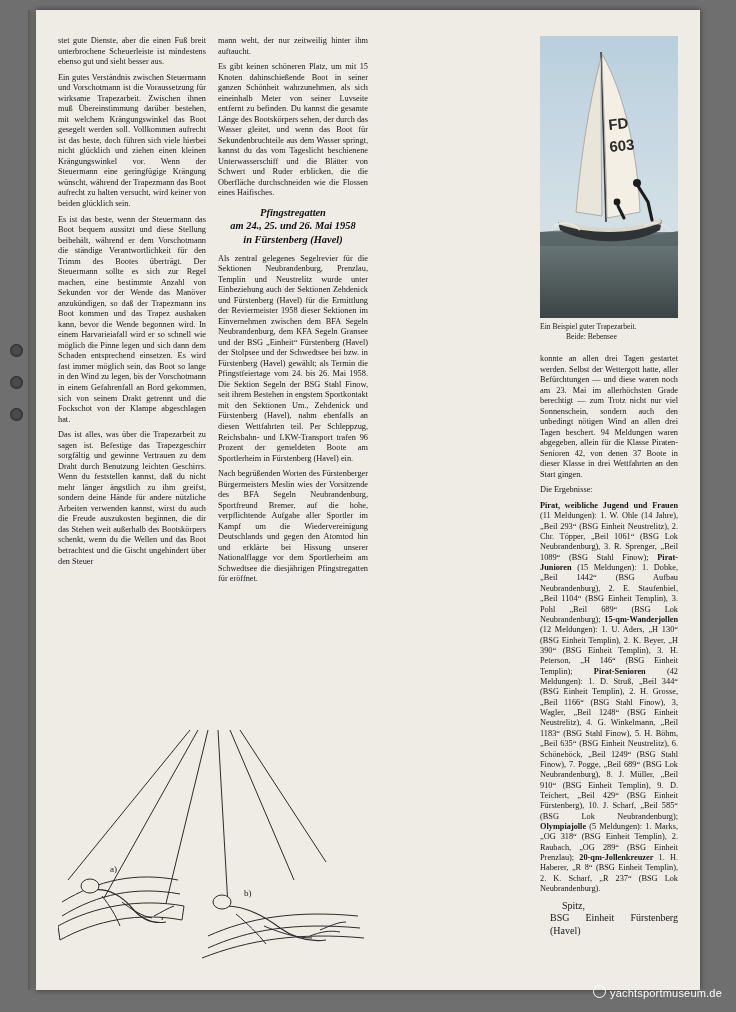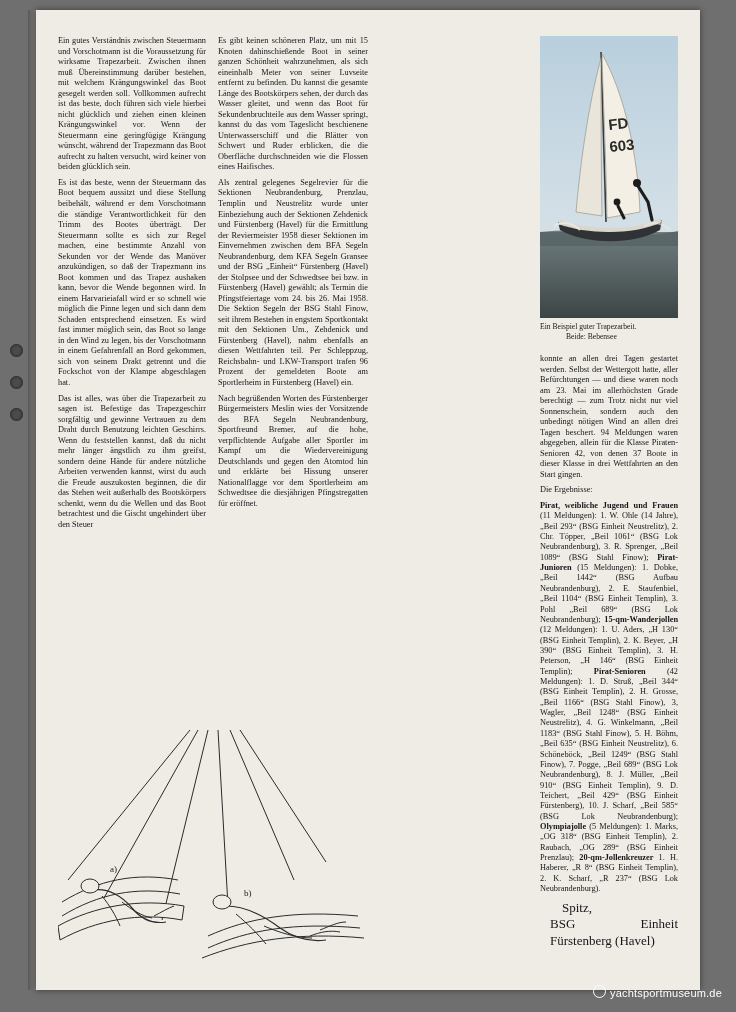--- a/index.html
+++ b/index.html
@@ -30,21 +30,21 @@
 
   .headline{text-align:center;font-style:italic;font-weight:bold;font-size:10.4px;line-height:1.3;
             margin:7px 0 7px 0;color:#101014;}
 
   .figcap{position:absolute;left:0;top:652px;width:310px;font-size:7.9px;line-height:1.26;
           text-align:justify;color:#16161a;}
   .figure{position:absolute;left:0;top:694px;width:310px;height:240px;}
 
   .resultshead{font-weight:bold;font-family:Liberation Serif, serif;}
   .results{font-size:8.3px;line-height:1.25;text-align:justify;}
-  .sig{margin-top:5px;font-size:13px;}
+  .sig{margin-top:5px;font-size:10px;}
   .sig .s1{display:block;margin-left:22px;font-style:normal;}
   .sig .s2{display:block;margin-left:10px;}
 
   .pageno{position:absolute;right:0;top:938px;font-size:9.4px;color:#16161a;margin-top:42px;}
 
   .wm{position:absolute;right:14px;bottom:13px;color:#ffffff;font-family:"Liberation Sans",sans-serif;
       font-size:11px;letter-spacing:.2px;}
   .wm .globe{display:inline-block;width:11px;height:11px;border-radius:50%;
       border:1.4px solid #fff;margin-right:4px;position:relative;top:1px;}
 </style>
@@ -54,27 +54,34 @@
 <div class="page">
   <div class="spine"></div>
   <div class="punch p1"></div>
   <div class="punch p2"></div>
   <div class="punch p3"></div>
 
   <div class="sheet">
     <div class="content">
 
       <div class="col c1">
+        <p>stet gute Dienste, aber die einen Fuß breit unterbrochene Scheuerleiste ist mindestens ebenso gut und sieht besser aus.</p>
         <p>Ein gutes Verständnis zwischen Steuermann und Vorschotmann ist die Voraussetzung für wirksame Trapezarbeit. Zwischen ihnen muß Übereinstimmung darüber bestehen, mit welchem Krängungswinkel das Boot gesegelt werden soll. Vollkommen aufrecht ist das beste, doch führen sich viele hierbei nicht glücklich und ziehen einen kleinen Krängungswinkel vor. Wenn der Steuermann eine geringfügige Krängung wünscht, während der Trapezmann das Boot aufrecht zu halten versucht, wird keiner von beiden glücklich sein.</p>
         <p>Es ist das beste, wenn der Steuermann das Boot bequem aussitzt und diese Stellung beibehält, während er dem Vorschotmann die ständige Verantwortlichkeit für den Trimm des Bootes überträgt. Der Steuermann sollte es sich zur Regel machen, eine bestimmte Anzahl von Sekunden vor der Wende das Manöver anzukündigen, so daß der Trapezmann ins Boot kommen und das Trapez aushaken kann, bevor die Wende begonnen wird. In einem Harvarieiafall wird er so schnell wie möglich die Pinne legen und sich dann dem Schaden entsprechend einsetzen. Es wird fast immer möglich sein, das Boot so lange in den Wind zu legen, bis der Vorschotmann in einem Gefahrenfall an Bord gekommen, sich von seinem Drakt getrennt und die Fockschot von der Klampe abgeschlagen hat.</p>
         <p>Das ist alles, was über die Trapezarbeit zu sagen ist. Befestige das Trapezgeschirr sorgfältig und gewinne Vertrauen zu dem Draht durch Benutzung leichten Geschirrs. Wenn du feststellen kannst, daß du nicht mehr länger ängstlich zu ihm greifst, sondern deine Hände für andere nützliche Arbeiten verwenden kannst, wirst du auch die Freude auszukosten beginnen, die dir das Stehen weit außerhalb des Bootskörpers schenkt, wenn du die Wellen und das Boot betrachtest und die Gischt ungehindert über den Steuer</p>
       </div>
 
       <div class="col c2">
+        <p>mann weht, der nur zeitweilig hinter ihm auftaucht.</p>
         <p>Es gibt keinen schöneren Platz, um mit 15 Knoten dahinschießende Boot in seiner ganzen Schönheit wahrzunehmen, als sich eineinhalb Meter von seiner Luvseite entfernt zu befinden. Du kannst die gesamte Länge des Bootskörpers sehen, der durch das Wasser gleitet, und wenn das Boot für Sekundenbruchteile aus dem Wasser springt, kannst du das vom Tageslicht beschienene Unterwasserschiff und die Blätter von Schwert und Ruder erblicken, die die Oberfläche durchschneiden wie die Flossen eines Haifisches.</p>
+        <div class="headline">
+          <span>Pfingstregatten</span><br>
+          <span>am 24., 25. und 26. Mai 1958</span><br>
+          <span>in Fürstenberg (Havel)</span>
+        </div>
         <p>Als zentral gelegenes Segelrevier für die Sektionen Neubrandenburg, Prenzlau, Templin und Neustrelitz wurde unter Einbeziehung auch der Sektionen Zehdenick und Fürstenberg (Havel) für die Ermittlung der Reviermeister 1958 dieser Sektionen im Einvernehmen zwischen dem BFA Segeln Neubrandenburg, dem KFA Segeln Gransee und der BSG „Einheit“ Fürstenberg (Havel) der Stolpsee und der Schwedtsee bei bzw. in Fürstenberg (Havel) gewählt; als Termin die Pfingstfeiertage vom 24. bis 26. Mai 1958. Die Sektion Segeln der BSG Stahl Finow, seit ihrem Bestehen in engstem Sportkontakt mit den Sektionen Um., Zehdenick und Fürstenberg (Havel), nahm ebenfalls an diesen Wettfahrten teil. Per Schleppzug, Reichsbahn- und LKW-Transport trafen 96 Prozent der gemeldeten Boote am Sportlerheim in Fürstenberg (Havel) ein.</p>
         <p>Nach begrüßenden Worten des Fürstenberger Bürgermeisters Meslin wies der Vorsitzende des BFA Segeln Neubrandenburg, Sportfreund Bremer, auf die hohe, verpflichtende Aufgabe aller Sportler im Kampf um die Wiedervereinigung Deutschlands und gegen den Atomtod hin und erklärte bei Hissung unserer Nationalflagge vor dem Sportlerheim am Schwedtsee die diesjährigen Pfingstregatten für eröffnet.</p>
       </div>
 
       <div class="col c3">
         <p style="visibility:hidden;height:0;margin:0;overflow:hidden">Als zentral gelegenes Segelrevier für die Sektionen Neubrandenburg, Prenzlau, Templin und Neustrelitz wurde unter Einbeziehung auch der Sektionen Zehdenick und Fürstenberg (Havel) für die Ermittlung der Reviermeister 1958 dieser Sektionen im Einvernehmen zwischen dem BFA Segeln Neubrandenburg, dem KFA Segeln Gransee und der BSG „Einheit“ Fürstenberg (Havel) der Stolpsee und der Schwedtsee bei bzw. in Fürstenberg (Havel) gewählt; als Termin die Pfingstfeiertage vom 24. bis 26. Mai 1958. Die Sektion Segeln der BSG Stahl Finow, seit ihrem Bestehen in engstem Sportkontakt mit den Sektionen Um., Zehdenick und Fürstenberg (Havel), nahm ebenfalls an diesen Wettfahrten teil. Per Schleppzug, Reichsbahn- und LKW-Transport trafen 96 Prozent der gemeldeten Boote am Sportlerheim in Fürstenberg (Havel) ein.</p>
       </div>
 
       <div class="photo">
         <svg width="138" height="282" viewBox="0 0 138 282">

